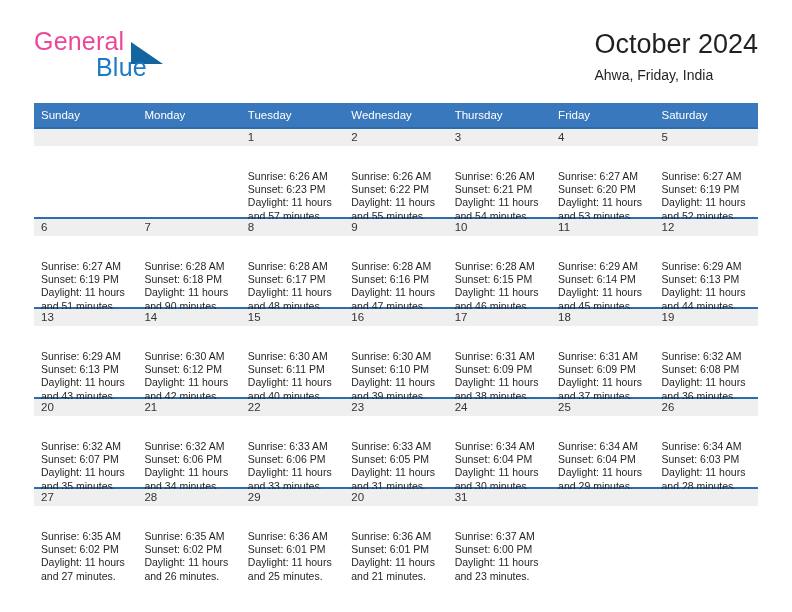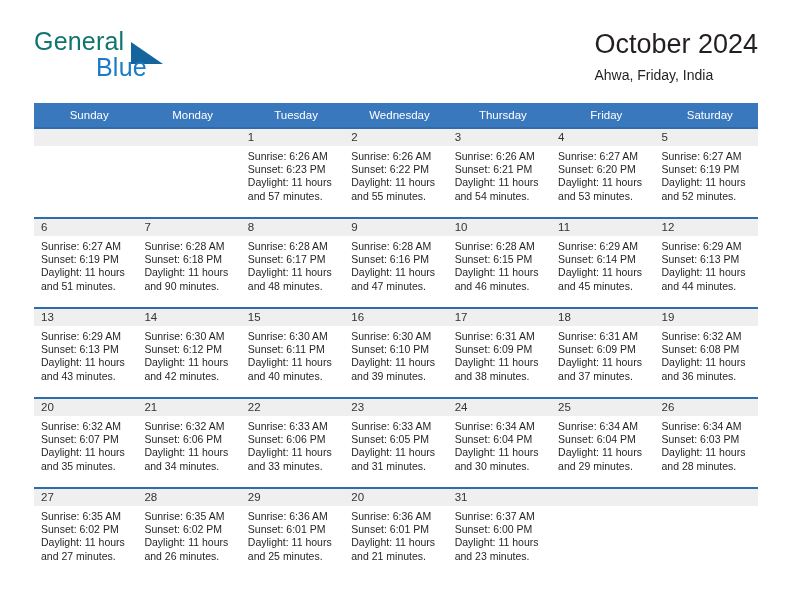--- a/index.html
+++ b/index.html
@@ -36,21 +36,21 @@
     width: 210px;
     height: 62px;
   }
   .brand-general {
     position: absolute;
     left: 0;
     top: 0;
     font-size: 25px;
     line-height: 27px;
     letter-spacing: .2px;
-    color: #0f766e;
+    color: #ec4899;
     font-family: "Liberation Sans", sans-serif;
   }
   .brand-tri {
     position: absolute;
     left: 97px;
     top: 14px;
     width: 0;
     height: 0;
     border-left: 32px solid #14659e;
     border-top: 22px solid transparent;
@@ -93,21 +93,21 @@
     top: 103px;
     width: 724px;
     border-collapse: collapse;
     table-layout: fixed;
   }
   .calendar th {
     background: #3a78bd;
     color: #ffffff;
     font-size: 11.5px;
     font-weight: normal;
-    text-align: center;
+    text-align: left;
     padding: 6px 0 6px 7px;
     height: 11px;
     border: none;
   }
   .calendar td {
     vertical-align: top;
     padding: 0;
     border: none;
     border-top: 2px solid #2f6cab;
     height: 78px;
@@ -131,20 +131,21 @@
   }
   .daynum-band.empty {
     background: #efefef;
     color: transparent;
   }
   .details {
     padding: 4px 6px 0 7px;
     font-size: 10.5px;
     line-height: 13.2px;
     color: #231f20;
+    margin-top: 20px;
   }
   .details div {
     white-space: nowrap;
   }
 </style>
 </head>
 <body>
 
 <div class="page">
 

